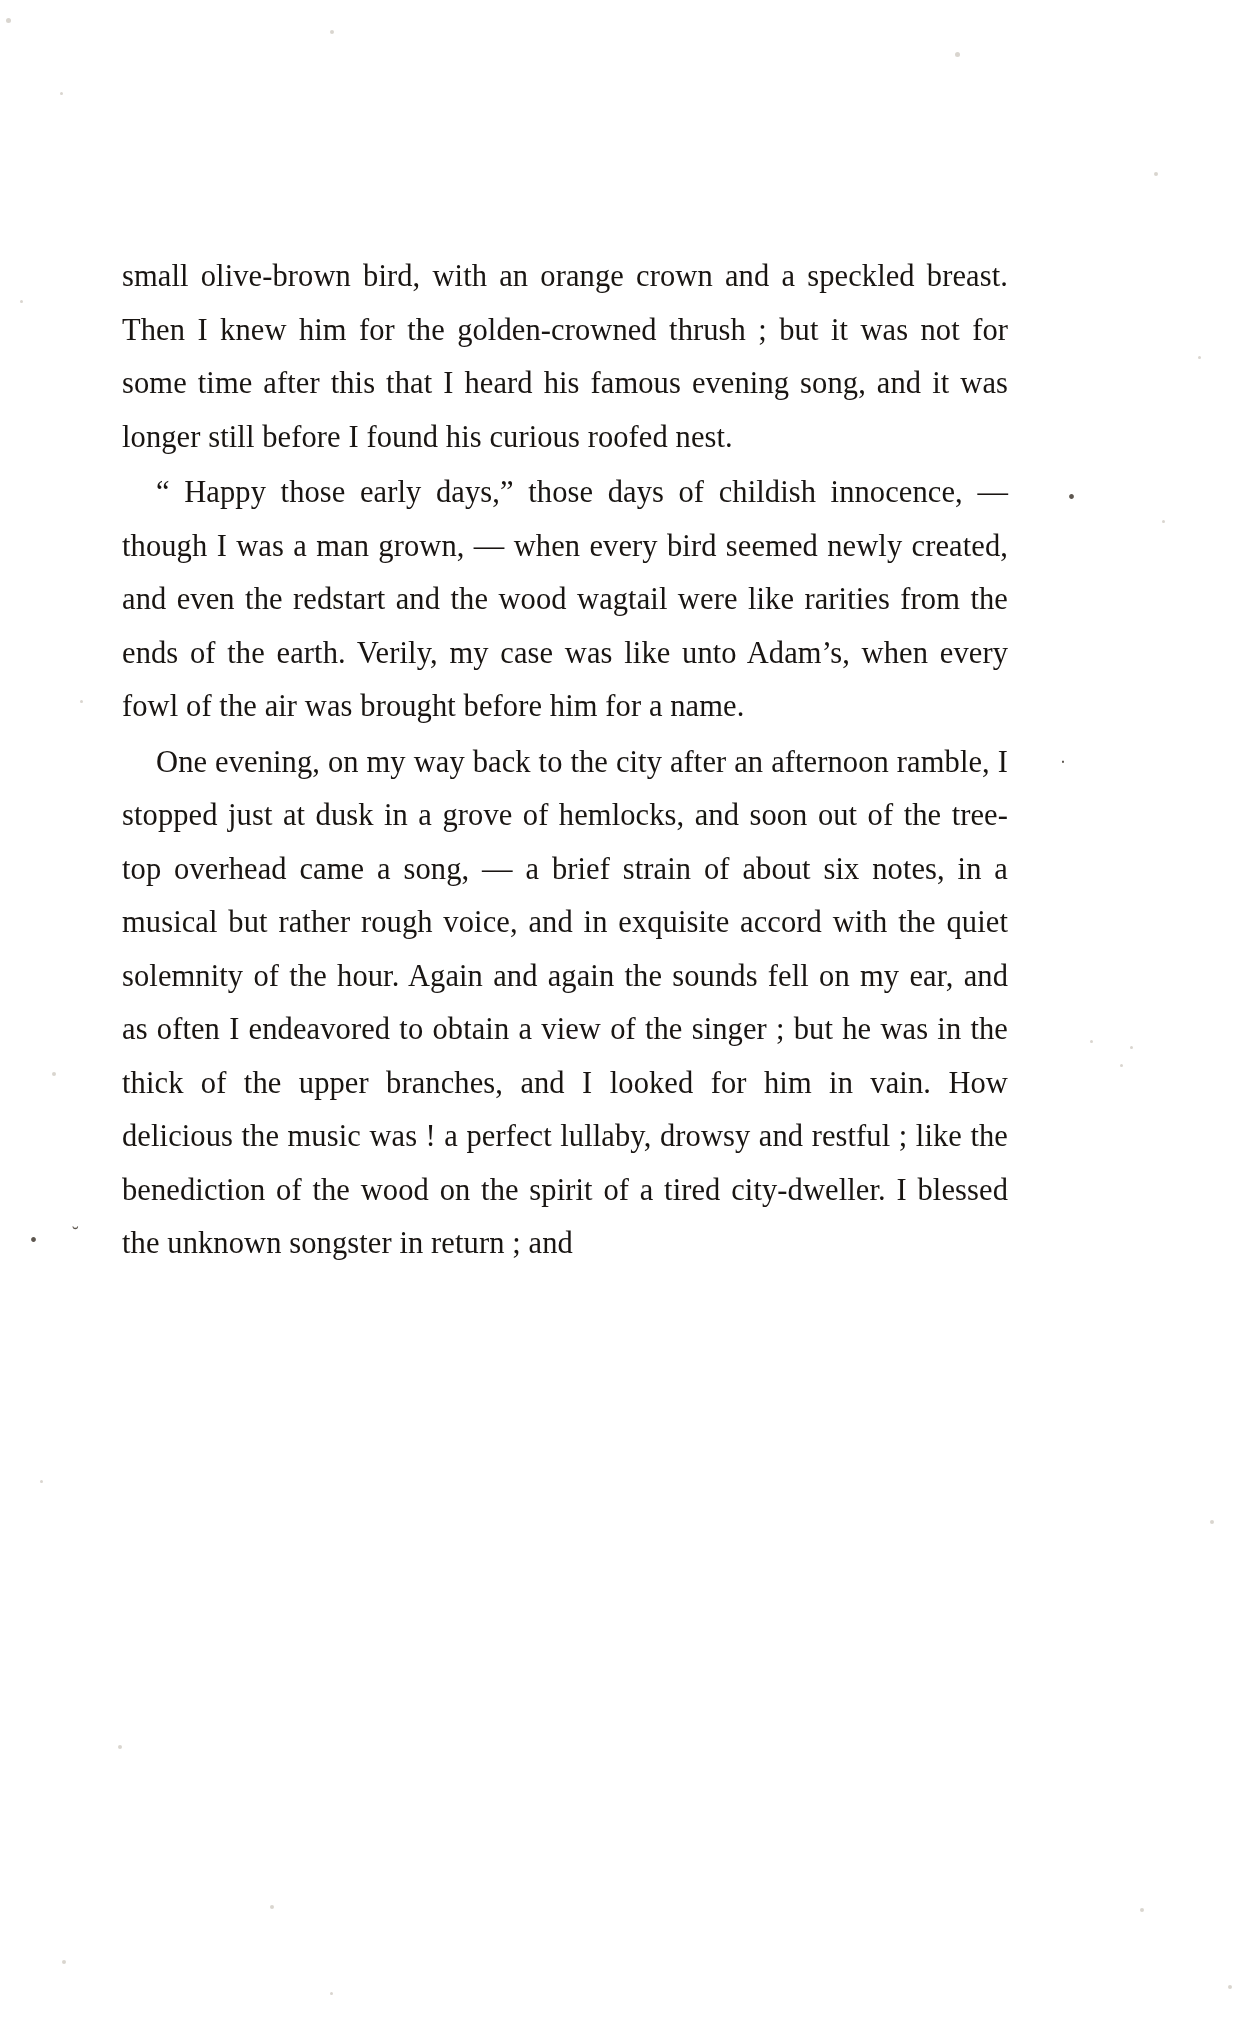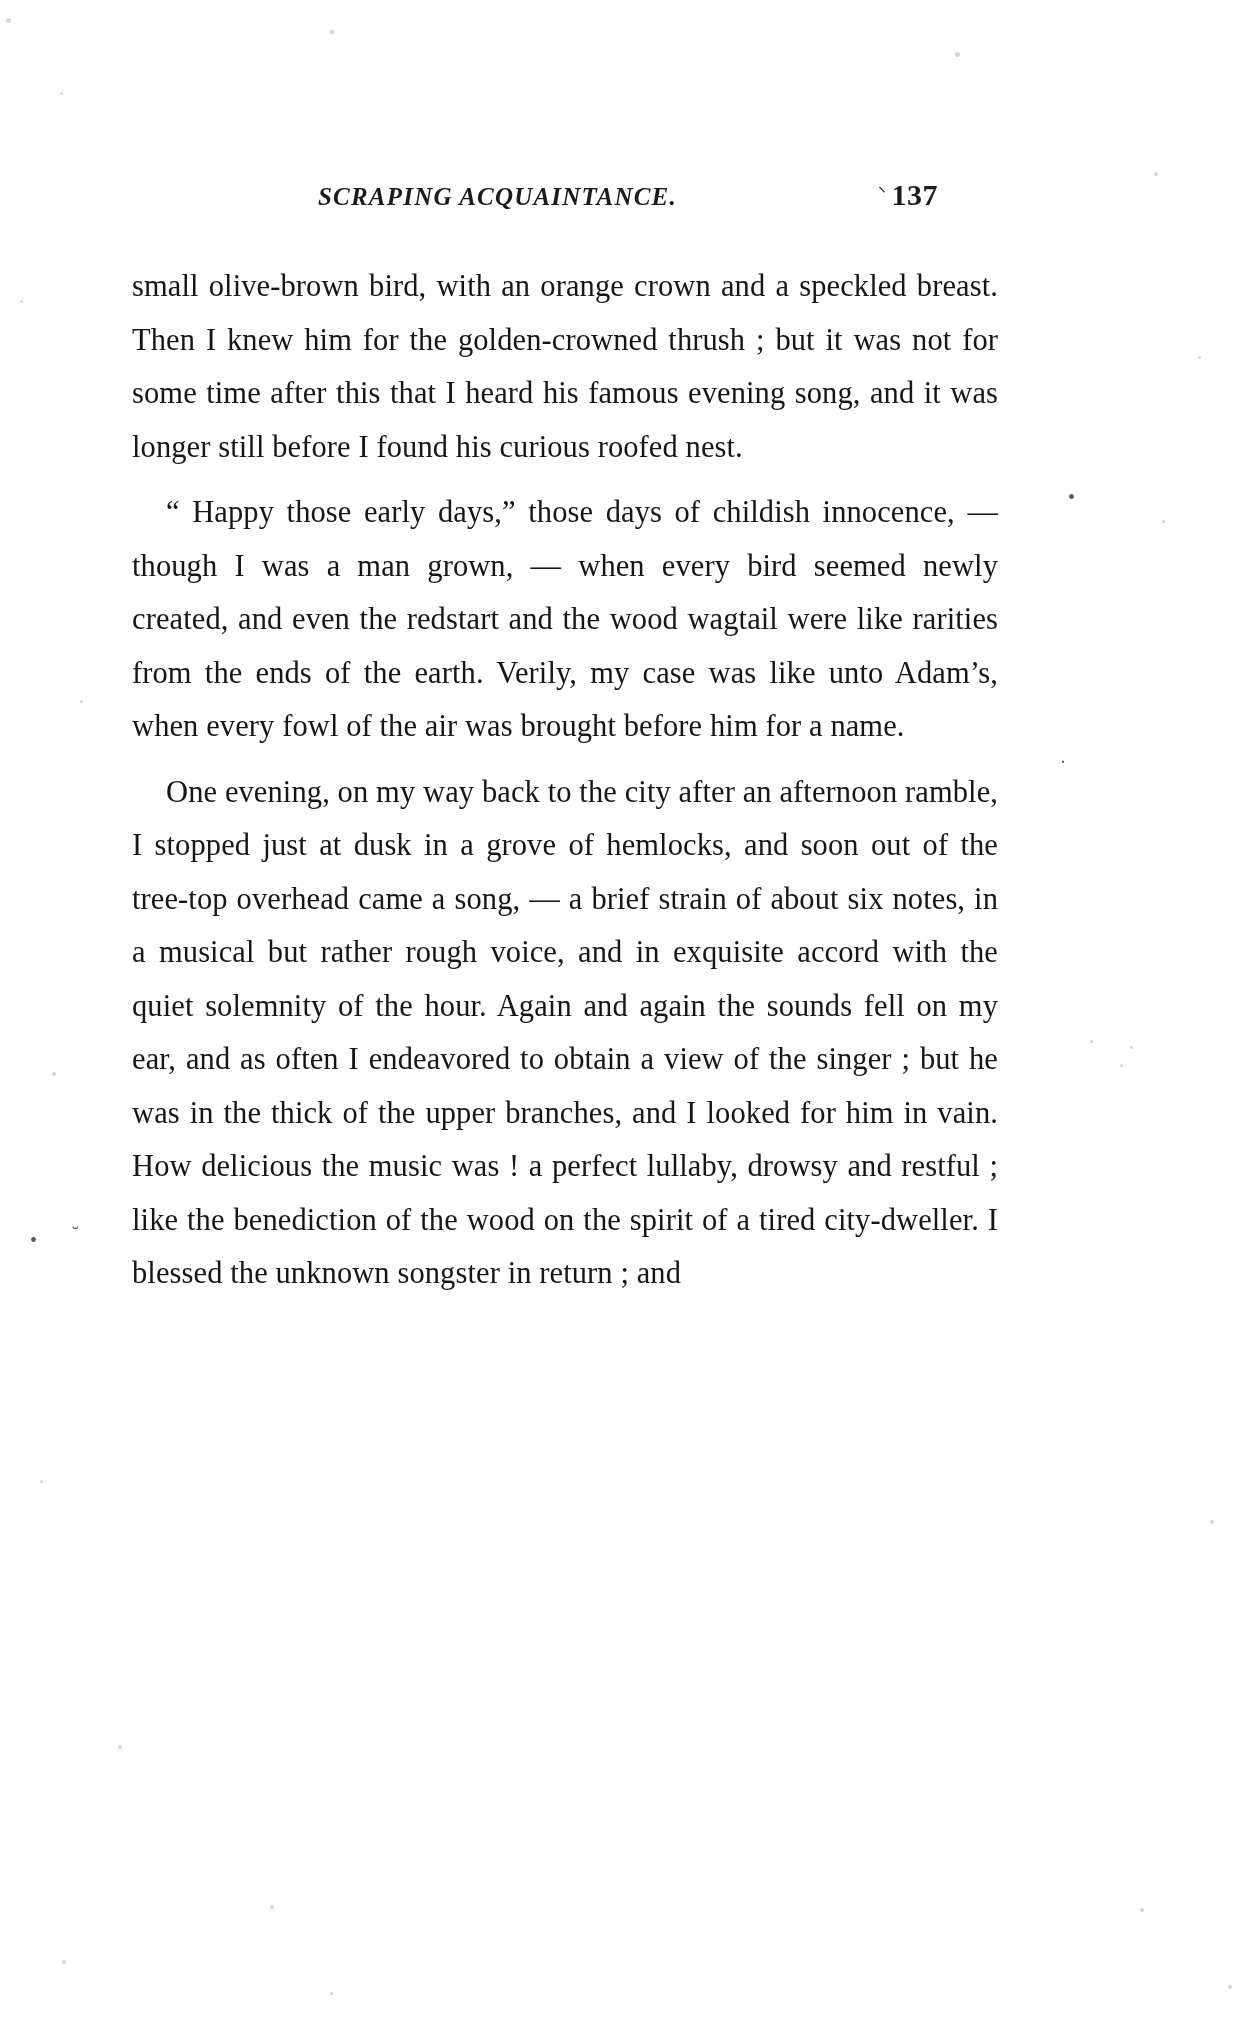--- a/index.html
+++ b/index.html
@@ -69,21 +69,21 @@
   }
 
   .body-text {
     position: absolute;
     left: 120px;
     top: 248px;
     width: 890px;
   }
 
   .para {
-    margin: 12px;
+    margin: 2px;
     font-size: 30.5px;
     line-height: 53.5px;
     text-align: justify;
     text-justify: inter-word;
     color: #191512;
     letter-spacing: 0.1px;
   }
   .para + .para {
     text-indent: 0;
   }
@@ -122,24 +122,20 @@
     <span style="left:40px; top:1480px;width:3px; height:3px;"></span>
     <span style="left:1210px;top:1520px;width:4px;height:4px;"></span>
     <span style="left:118px;top:1745px;width:4px; height:4px;"></span>
     <span style="left:270px;top:1905px;width:4px; height:4px;"></span>
     <span style="left:62px; top:1960px;width:4px; height:4px;"></span>
     <span style="left:1140px;top:1908px;width:4px;height:4px;"></span>
     <span style="left:1228px;top:1985px;width:4px;height:4px;"></span>
     <span style="left:330px; top:1992px;width:3px;height:3px;"></span>
   </div>
 
-  <div class="running-head">
-    <div class="head-title">SCRAPING ACQUAINTANCE.</div>
-    <div class="page-number">137</div>
-  </div>
 
   <div class="body-text">
     <p class="para">small olive-brown bird, with an orange crown and a speckled breast. Then I knew him for the golden-crowned thrush ; but it was not for some time after this that I heard his famous evening song, and it was longer still before I found his curious roofed nest.</p>
     <p class="para indent">“ Happy those early days,” those days of childish innocence, — though I was a man grown, — when every bird seemed newly created, and even the redstart and the wood wagtail were like rarities from the ends of the earth. Verily, my case was like unto Adam’s, when every fowl of the air was brought before him for a name.</p>
     <p class="para indent">One evening, on my way back to the city after an afternoon ramble, I stopped just at dusk in a grove of hemlocks, and soon out of the tree-top overhead came a song, — a brief strain of about six notes, in a musical but rather rough voice, and in exquisite accord with the quiet solemnity of the hour. Again and again the sounds fell on my ear, and as often I endeavored to obtain a view of the singer ; but he was in the thick of the upper branches, and I looked for him in vain. How delicious the music was ! a perfect lullaby, drowsy and restful ; like the benediction of the wood on the spirit of a tired city-dweller. I blessed the unknown songster in return ; and</p>
   </div>
 
   <div class="marks">
     <span style="left:1068px; top:487px;">•</span>
     <span style="left:1060px; top:752px;">ᐧ</span>

